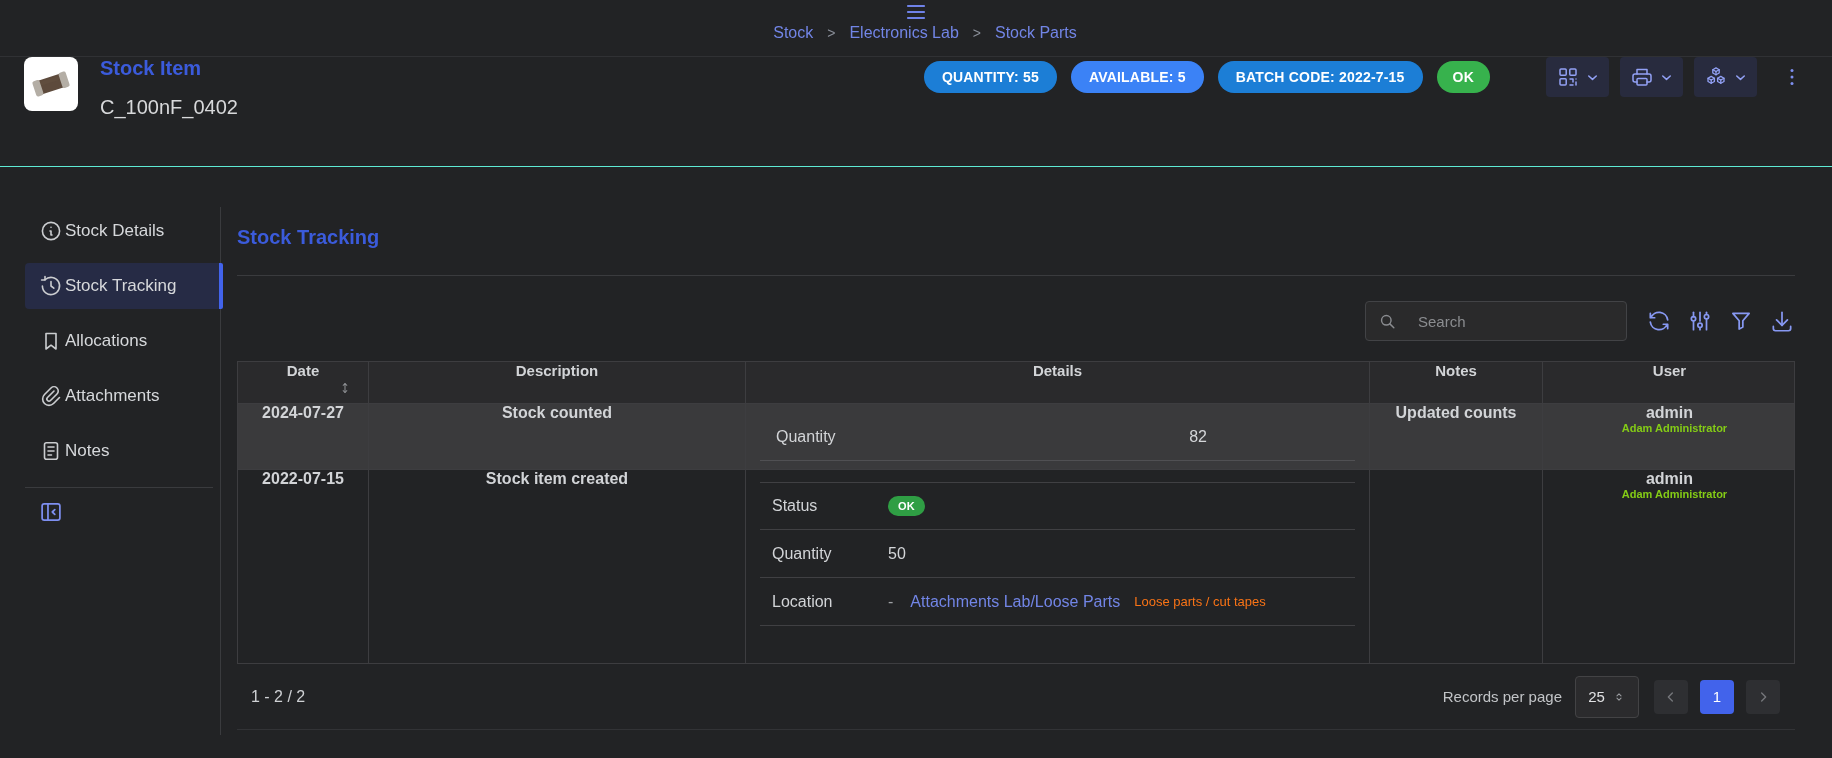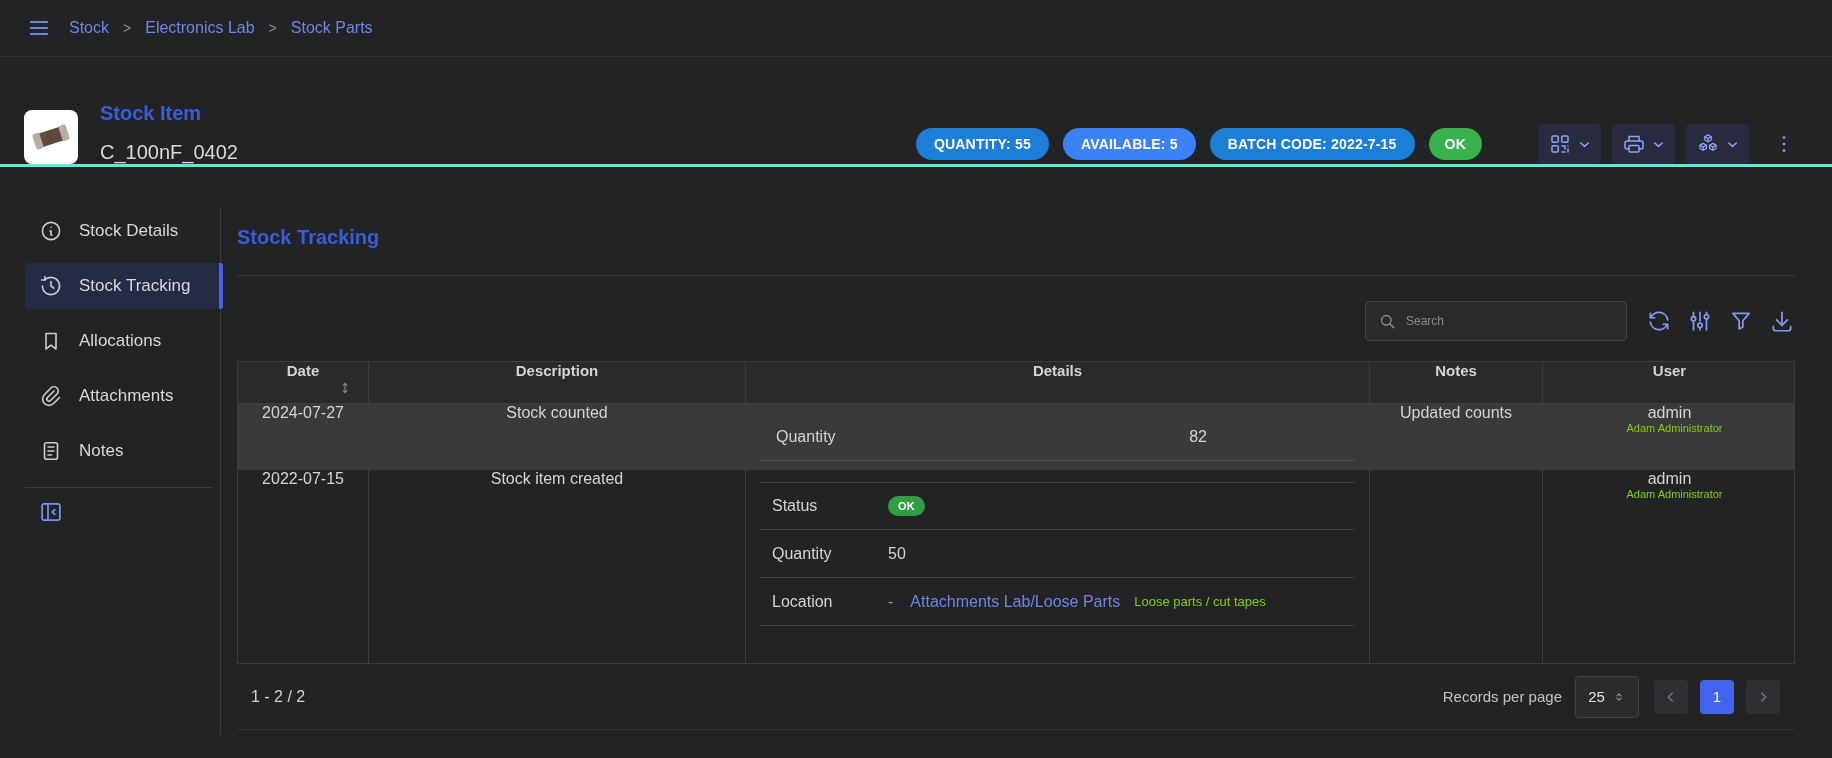--- a/index.html
+++ b/index.html
@@ -6,28 +6,28 @@
   html,body { width:1832px; height:758px; }
   body {
     background:#222325;
     font-family:"Liberation Sans", sans-serif;
     color:#d4d6d9;
     overflow:hidden;
   }
   svg { display:block; fill:none; stroke:currentColor; stroke-linecap:round; stroke-linejoin:round; }
 
   
-  .topbar { height:57px; border-bottom:1px solid #303134; display:flex; align-items:center; padding:0 27px; }
+  .topbar { height:57px; border-bottom:1px solid #303134; display:flex; align-items:center; padding:0 27px;flex-direction:column; }
   .burger { color:#6f82e8; width:24px; height:24px; cursor:pointer; }
   .crumbs { display:flex; align-items:center; gap:14px; margin-left:18px; font-size:16px; }
   .crumb { color:#7285e6; cursor:pointer; }
   .crumb-sep { color:#8a8f99; font-size:14px; }
 
   
-  .pageheader { height:110px; border-bottom:3px solid #5eead4; display:flex; align-items:flex-end; padding:0 36px 0 24px; }
+  .pageheader { height:110px; border-bottom:1px solid #5eead4; display:flex; align-items:flex-start; padding:0 28px 0 24px; }
   .thumb { width:54px; height:54px; background:#ffffff; border-radius:8px; display:flex; align-items:center; justify-content:center; }
   .titleblock { margin-left:22px; }
   .page-title { font-size:20px; font-weight:bold; color:#3b5bdb; }
   .page-subtitle { margin-top:16px; font-size:20px; color:#d8d9db; }
   .headerright { margin-left:auto; display:flex; align-items:center; }
   .pills { display:flex; align-items:center; gap:14px; }
   .pill { border-radius:17px; padding:8px 18px; font-size:14px; font-weight:bold; color:#fff; letter-spacing:.2px; white-space:nowrap; }
   .pill.blue { background:#1c7ed6; }
   .pill.orange { background:#3b82f6; }
   .pill.green { background:#37b24d; padding:8px 16px; }
@@ -37,71 +37,71 @@
   .actionbtn svg.main-ic { width:24px; height:24px; }
   .actionbtn svg.chev { width:15px; height:15px; }
   .kebab { color:#7e8ff0; margin-left:12px; width:24px; height:24px; cursor:pointer; }
 
   
   .content { display:flex; height:590px; position:relative; }
   .sidebar-divider { position:absolute; left:220px; top:40px; height:528px; width:1px; background:#3a3b3e; }
 
   .sidebar { width:221px; padding:41px 0 0 25px; flex:none; }
   .snav { display:flex; flex-direction:column; gap:9px; }
-  .sitem { position:relative; width:198px; height:46px; display:flex; align-items:center; gap:16px;
+  .sitem { position:relative; width:198px; height:46px; display:flex; align-items:center; gap:2px;
            padding-left:14px; border-radius:4px; font-size:17px; color:#d6d8db; cursor:pointer; }
   .sitem svg { width:24px; height:24px; color:#cbcdd0; stroke-width:1.6; flex:none; }
   .sitem.active { background:#262b45; }
   .sitem.active::after { content:""; position:absolute; right:0; top:0; bottom:0; width:4px; background:#4263eb; border-radius:0 2px 2px 0; }
   .side-hr { width:188px; border:none; border-top:1px solid #3a3b3e; margin:13px 0 11px 0; }
   .collapse-btn { margin-left:13px; width:26px; height:26px; color:#7e8ff0; stroke-width:1.6; cursor:pointer; }
 
   .main { flex:1; padding-left:16px; }
   .main-heading { margin-top:59px; font-size:20px; font-weight:bold; color:#3b5bdb; }
   .main-divider { width:1558px; border:none; border-top:1px solid #3a3b3e; margin-top:26px; }
 
   
   .toolbar { width:1558px; margin-top:25px; height:40px; display:flex; justify-content:flex-end; align-items:center; }
   .searchbox { width:262px; height:40px; background:#2a2a2b; border:1px solid #424346; border-radius:4px;
                display:flex; align-items:center; padding:0 12px; gap:9px; }
   .searchbox svg { width:19px; height:19px; color:#8a8c90; stroke-width:1.8; flex:none; }
-  .searchbox input { background:transparent; border:none; outline:none; color:#e5e5e5; font-size:12px; width:100%;
-                     font-family:"Liberation Sans", sans-serif; }
+  .searchbox input { background:transparent; border:none; outline:none; color:#e5e5e5; font-size:15px; width:100%;
+                     font-family:"Liberation Sans", sans-serif;margin-left:12px; }
   .searchbox input::placeholder { color:#8b8d90; }
   .tb-icons { display:flex; align-items:center; gap:15px; margin-left:19px; }
   .tb-icons svg { width:26px; height:26px; color:#8798f2; stroke-width:1.6; cursor:pointer; }
 
   
   .tablewrap { width:1558px; margin-top:20px; font-size:16px; }
   .trow { display:grid; grid-template-columns:131px 377px 624px 173px 253px; }
   .trow > div { border-right:1px solid #3d3d40;flex-direction:column; }
   .trow > div:last-child { border-right:none; }
   .thead { background:#2a2a2c; border:1px solid #3d3d40; height:43px; font-size:15px; font-weight:bold; color:#d2d4d7; }
   .th { display:flex; align-items:center; padding:0 14px; }
   .th .sort-ic { width:18px; height:18px; color:#8d8f93; stroke-width:1.4; margin-left:auto; cursor:pointer; }
   .tbody { border:1px solid #3d3d40; border-top:none; }
   .tbody.r1 { background:#3a3a3c; height:66px; }
   .tbody.r2 { height:194px; }
-  .td { padding:0 14px; display:flex; align-items:center; color:#d2d4d7; }
+  .td { padding:0 14px; display:flex; align-items:center; color:#d2d4d7;font-weight:bold; }
 
   .details-cell { display:block; padding:0 14px; }
   .r1 .details-cell { padding-top:9px; }
   .dp-row { height:48px; display:flex; align-items:center; padding:0 12px; }
   .r1 .dp-row { border-bottom:1px solid #505053; padding:0 16px; }
   .r2 .details-panel { margin-top:12px; }
   .r2 .dp-row { border-bottom:1px solid #404043; }
   .r2 .dp-row:first-child { border-top:1px solid #404043; }
   .dp-label { width:116px; flex:none; color:#d2d4d7; }
   .r1 .dp-label { width:auto; }
   .r1 .dp-value { margin-left:auto; margin-right:132px; }
   .minibadge { background:#2f9e44; color:#fff; font-size:11px; font-weight:bold; letter-spacing:.3px;
                padding:4px 10px; border-radius:11px; }
   .loc-dash { color:#9ea0a4; margin-right:17px; }
   .loc-link { color:#7285e6; cursor:pointer; }
-  .loc-desc { margin-left:14px; font-size:13px; color:#84cc16; }
+  .loc-desc { margin-left:14px; font-size:13px; color:#f97316; }
   .user-cell .uname { font-size:16px; }
   .user-cell .ufull { font-size:11px; color:#84cc16; margin-left:10px; }
 
   
   .tfoot { width:1558px; height:66px; display:flex; align-items:center; padding:0 15px 0 14px;
            border-bottom:1px solid #323336; font-size:16px; color:#cfd1d4; }
   .pag-right { margin-left:auto; display:flex; align-items:center; }
   .rpp-label { font-size:15px; color:#c2c4c7; }
   .pselect { margin-left:13px; width:64px; height:42px; background:#2b2b2d; border:1px solid #434345; border-radius:4px;
              display:flex; align-items:center; justify-content:center; gap:7px; font-size:15px; color:#e0e1e3; cursor:pointer; }

